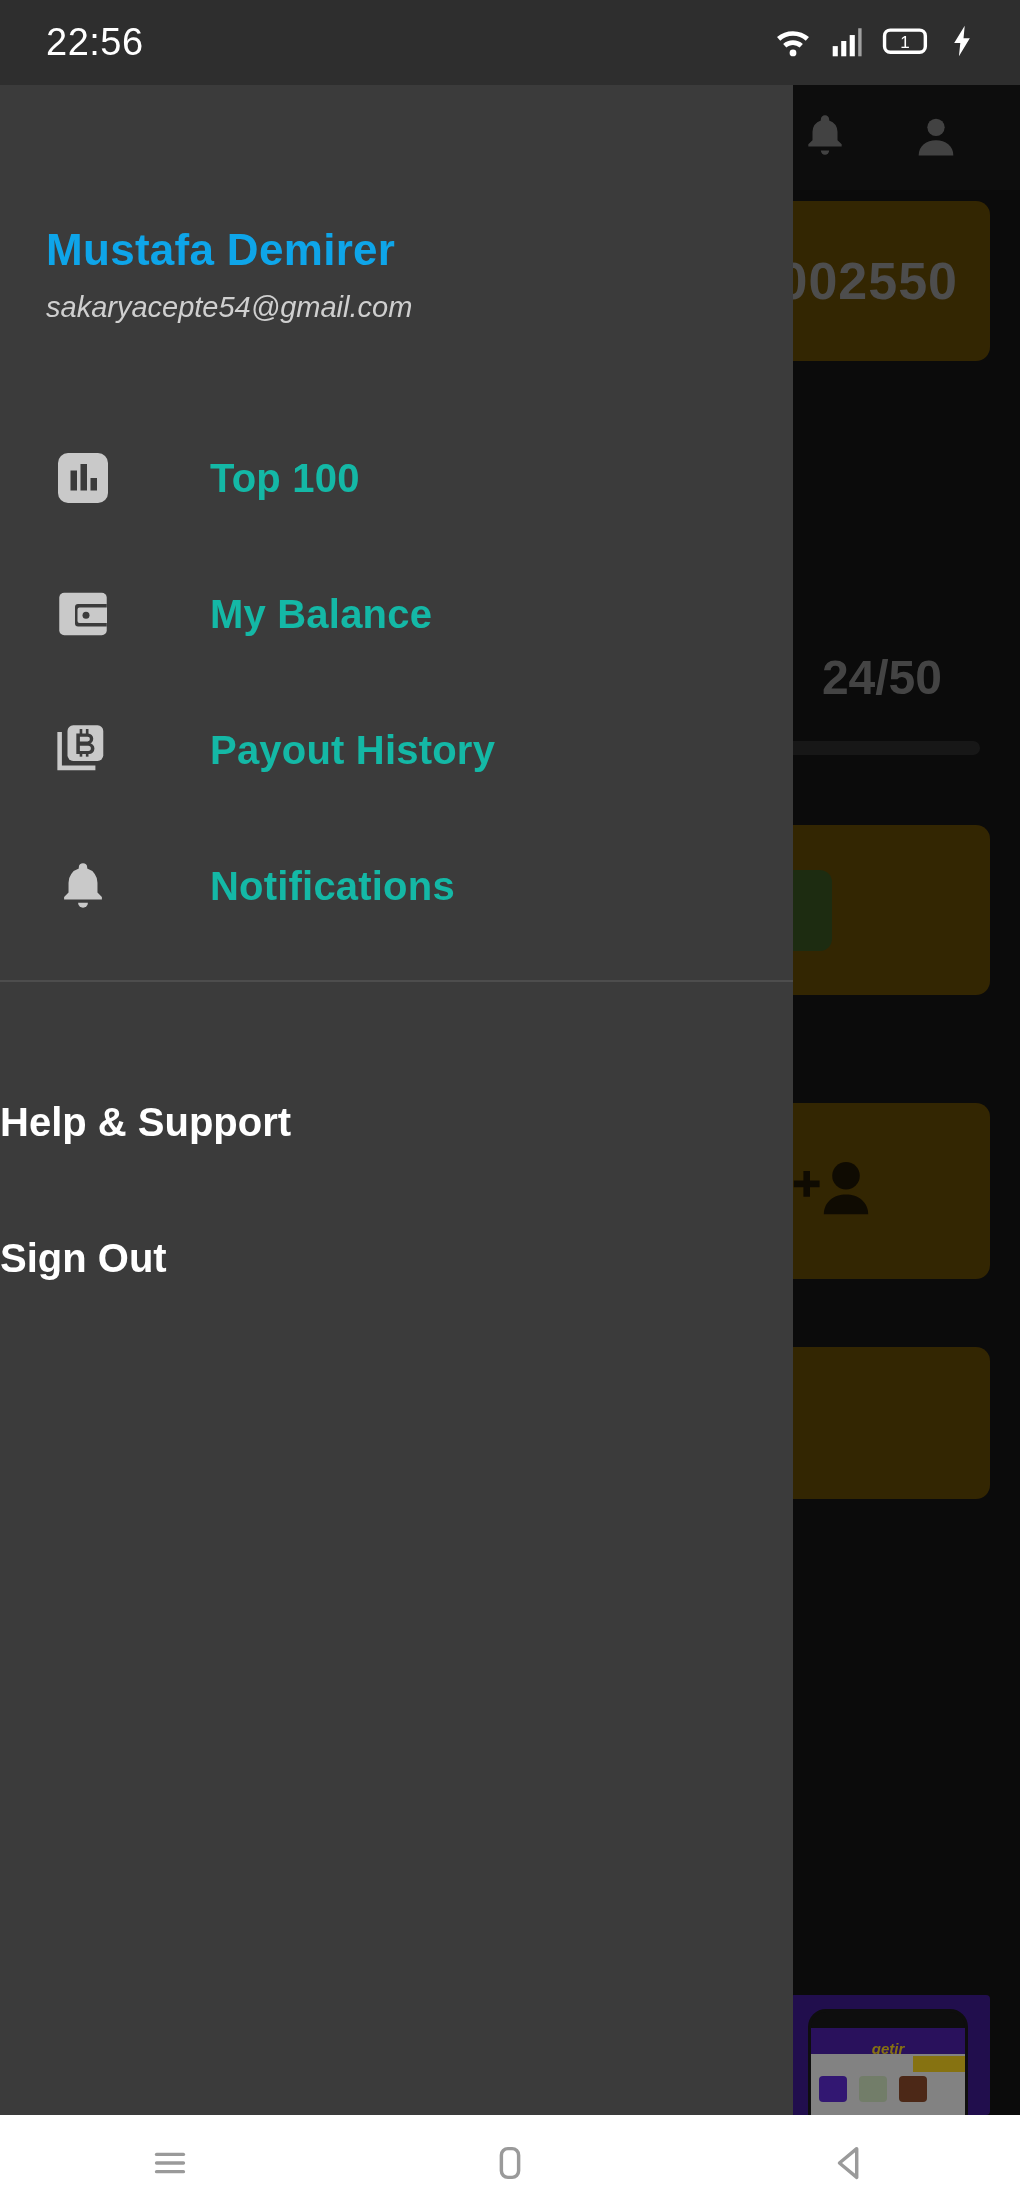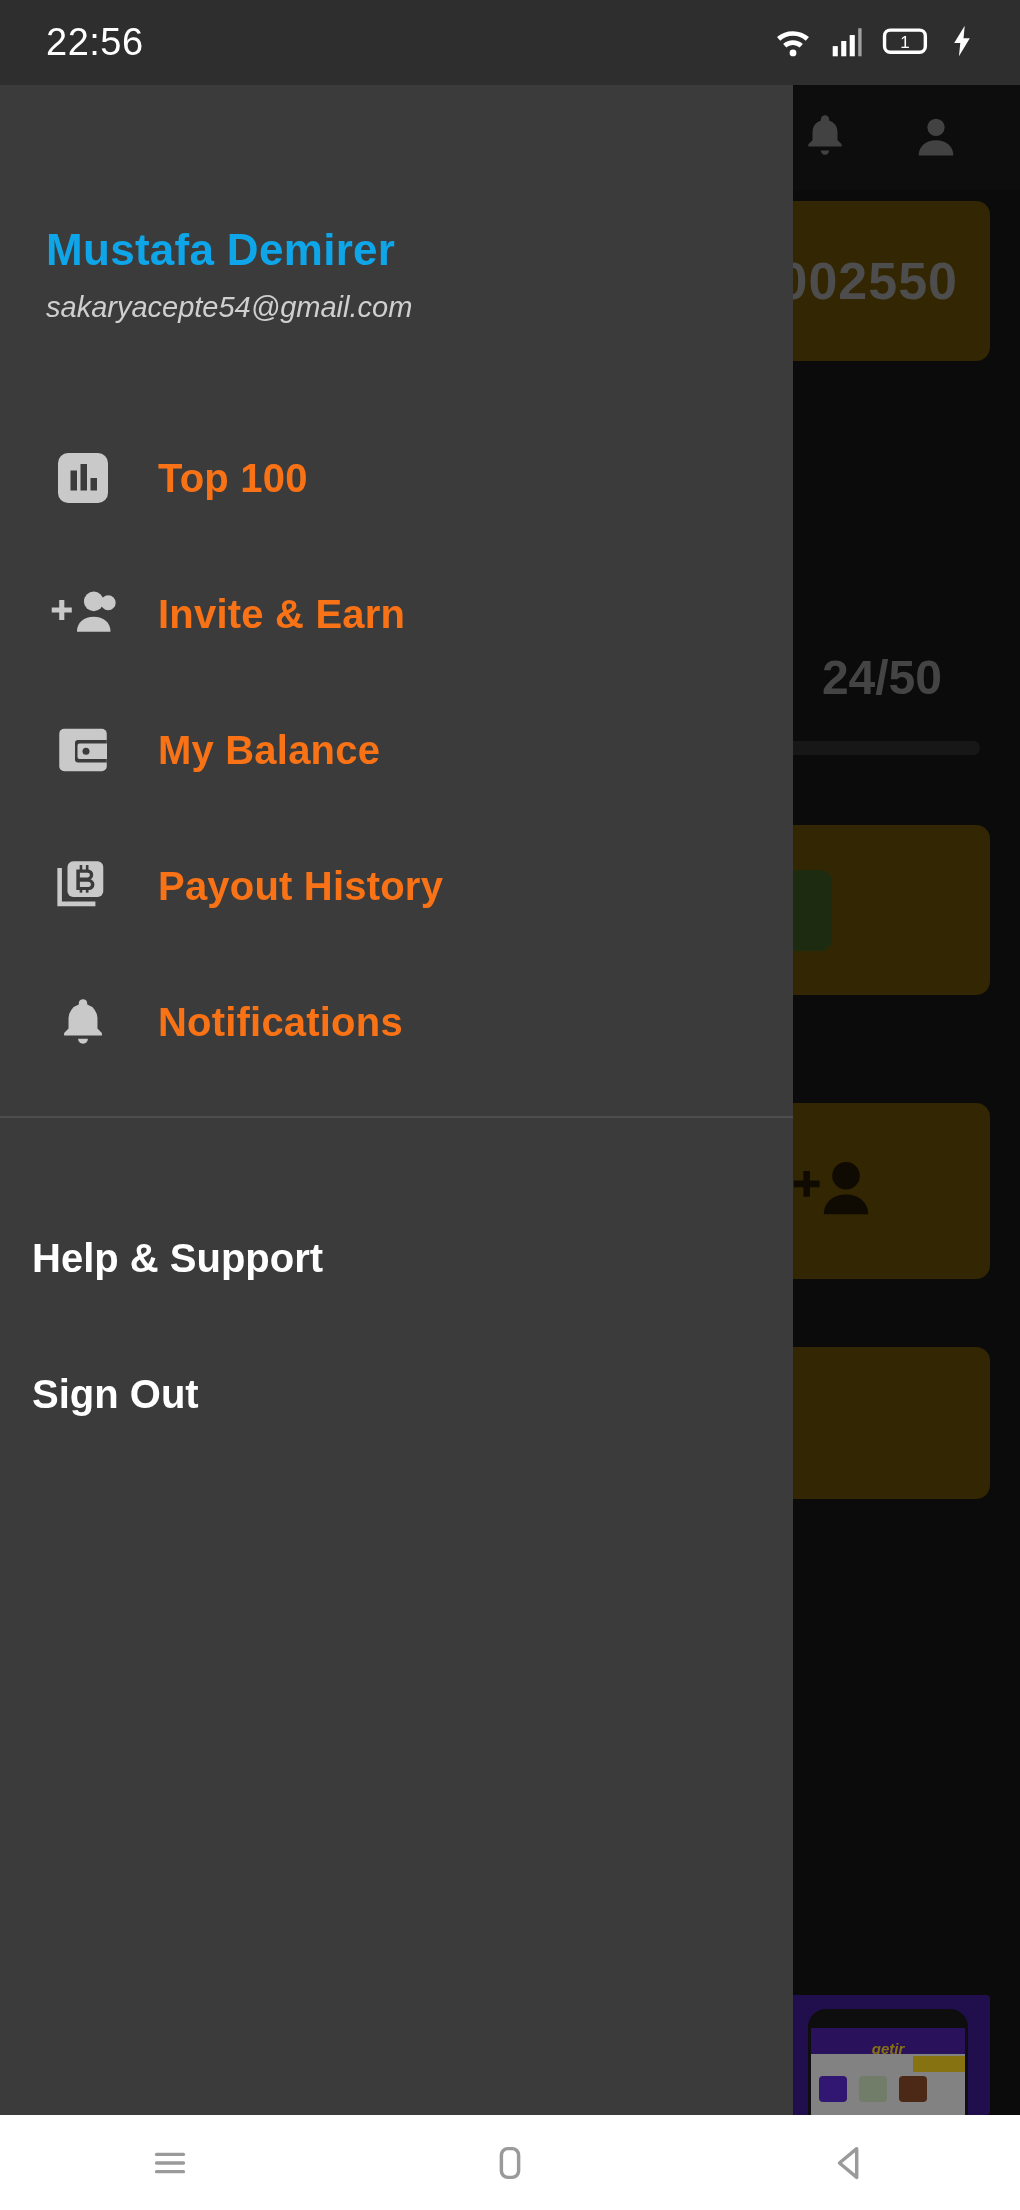--- a/index.html
+++ b/index.html
@@ -162,31 +162,31 @@
   #drawer-menu { margin-top:86px; }
   .drawer-item {
     display:flex; align-items:center;
     height:136px; padding-left:46px;
   }
   .drawer-item-icon {
     width:74px; flex:0 0 74px;
     display:flex; align-items:center; justify-content:center;
   }
   .drawer-item-label {
-    color:#f97316; font-size:40px; font-weight:700;
-    margin-left:38px; letter-spacing:.2px;text-align:right;
+    color:#14b8a6; font-size:40px; font-weight:700;
+    margin-left:90px; letter-spacing:.2px;text-align:right;
   }
 
   #drawer-divider {
     height:2px; background:#4d4d4d;
     margin-top:26px;
   }
   #drawer-footer { padding-top:72px; }
   .drawer-footer-item {
-    height:136px; padding-left:32px;
+    height:136px; 
     display:flex; align-items:center;
   }
   .drawer-footer-label {
     color:#ffffff; font-size:40px; font-weight:700;
   }
 
   
   #nav-bar {
     position:absolute; bottom:0; left:0;
     width:1020px; height:95px;
@@ -282,31 +282,20 @@
           <svg width="60" height="60" viewBox="0 0 24 24">
             <rect x="2" y="2" width="20" height="20" rx="4" fill="#c9c9c9"></rect>
             <rect x="7" y="9" width="2.6" height="8" fill="#3b3b3b"></rect>
             <rect x="11" y="6.4" width="2.6" height="10.6" fill="#3b3b3b"></rect>
             <rect x="15" y="12" width="2.6" height="5" fill="#3b3b3b"></rect>
           </svg>
         </span>
         <span class="drawer-item-label">Top 100</span>
       </div>
 
-      <div class="drawer-item">
-        <span class="drawer-item-icon">
-          <svg width="72" height="56" viewBox="0 0 30 24" fill="#c9c9c9">
-            <path d="M1.6 9.2h3.2V6H7v3.2h3.2v2.2H7v3.2H4.8v-3.2H1.6z"></path>
-            <circle cx="19.6" cy="6.6" r="4.2"></circle>
-            <circle cx="25.8" cy="7.2" r="3.2"></circle>
-            <path d="M12.4 19.6c0-4 3.1-6.4 7.2-6.4s7.2 2.4 7.2 6.4z"></path>
-          </svg>
-        </span>
-        <span class="drawer-item-label">Invite &amp; Earn</span>
-      </div>
 
       <div class="drawer-item">
         <span class="drawer-item-icon">
           <svg width="60" height="60" viewBox="0 0 24 24">
             <rect x="2.5" y="3.5" width="19" height="17" rx="2" fill="#c9c9c9"></rect>
             <path d="M10 8h11.5v9H10a1.2 1.2 0 0 1-1.2-1.2V9.2A1.2 1.2 0 0 1 10 8z" fill="#3b3b3b"></path>
             <path d="M10.6 9.4h11v6.2h-11a.8.8 0 0 1-.8-.8v-4.6a.8.8 0 0 1 .8-.8z" fill="#c9c9c9"></path>
             <circle cx="13.2" cy="12.5" r="1.4" fill="#3b3b3b"></circle>
           </svg>
         </span>

